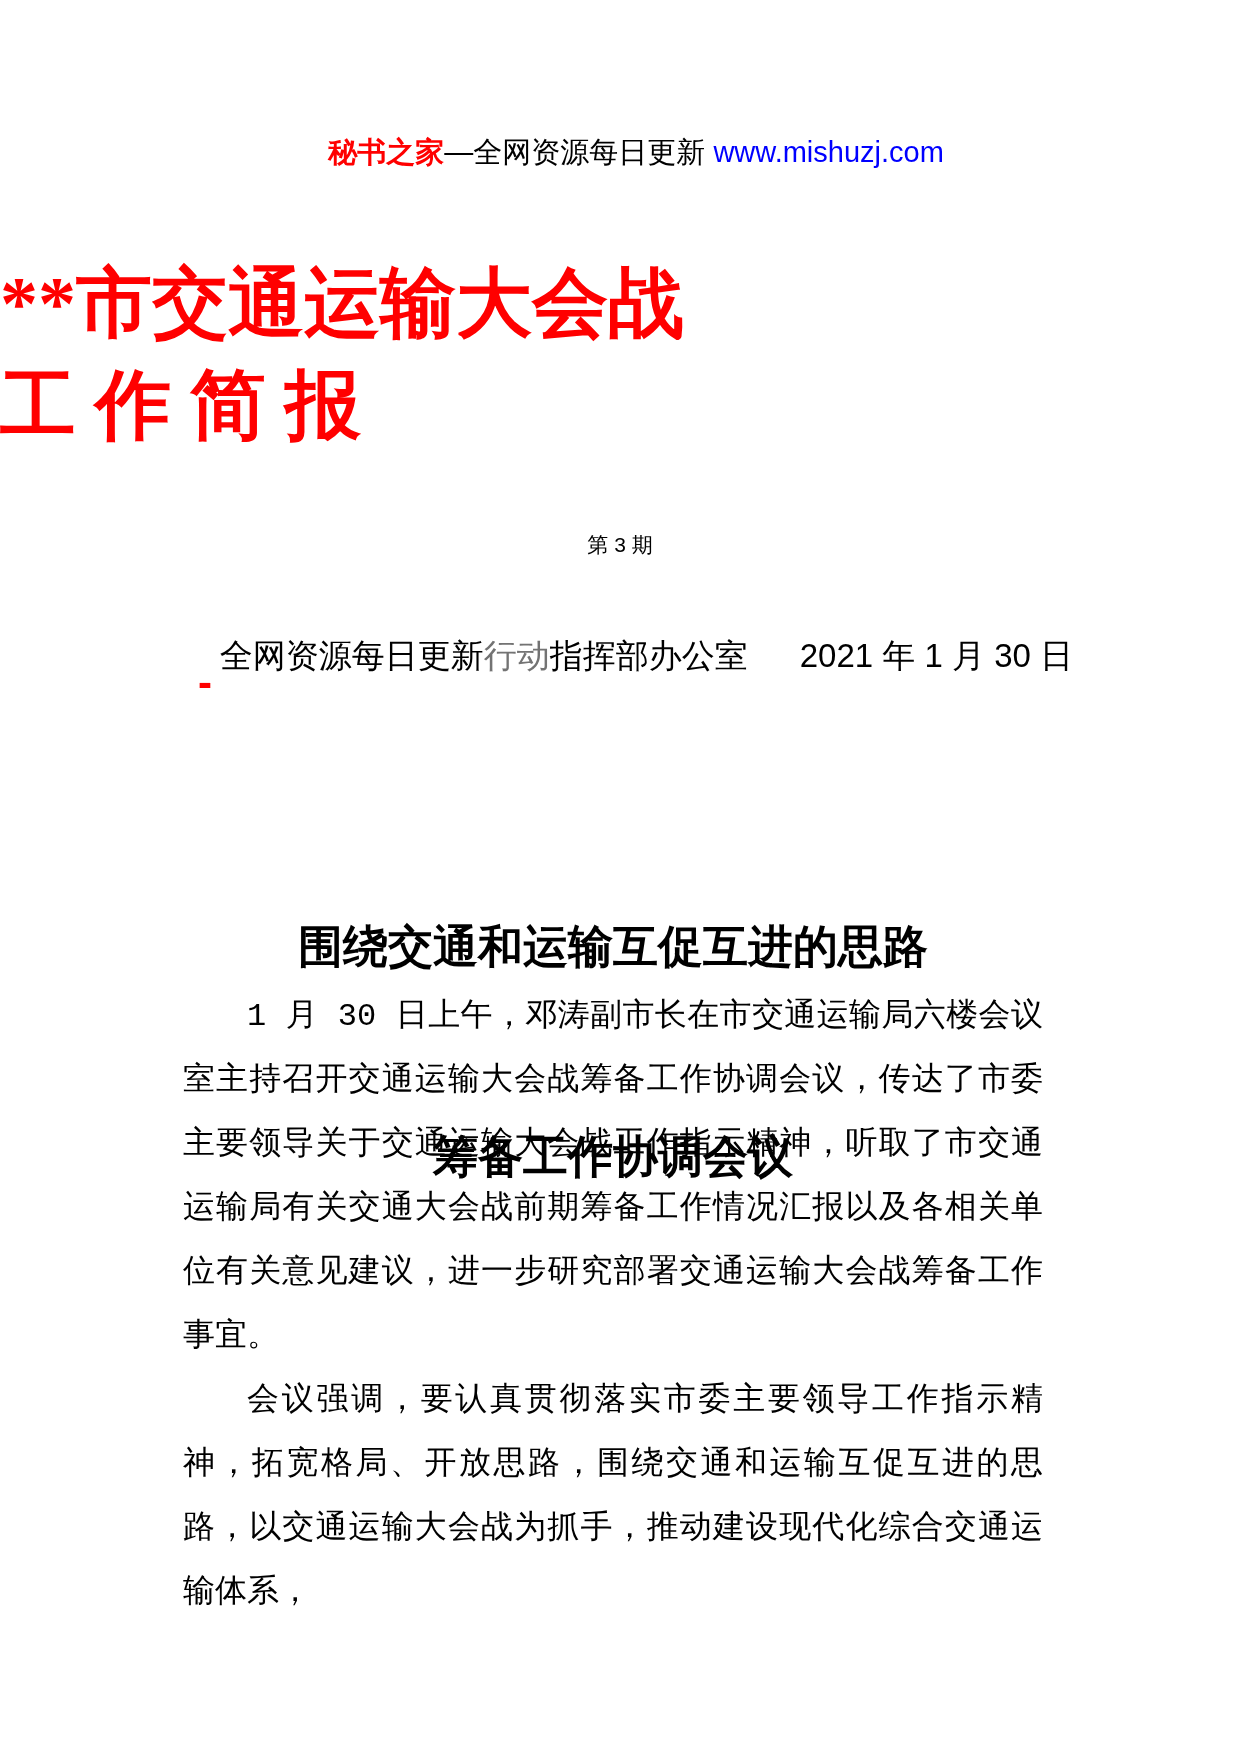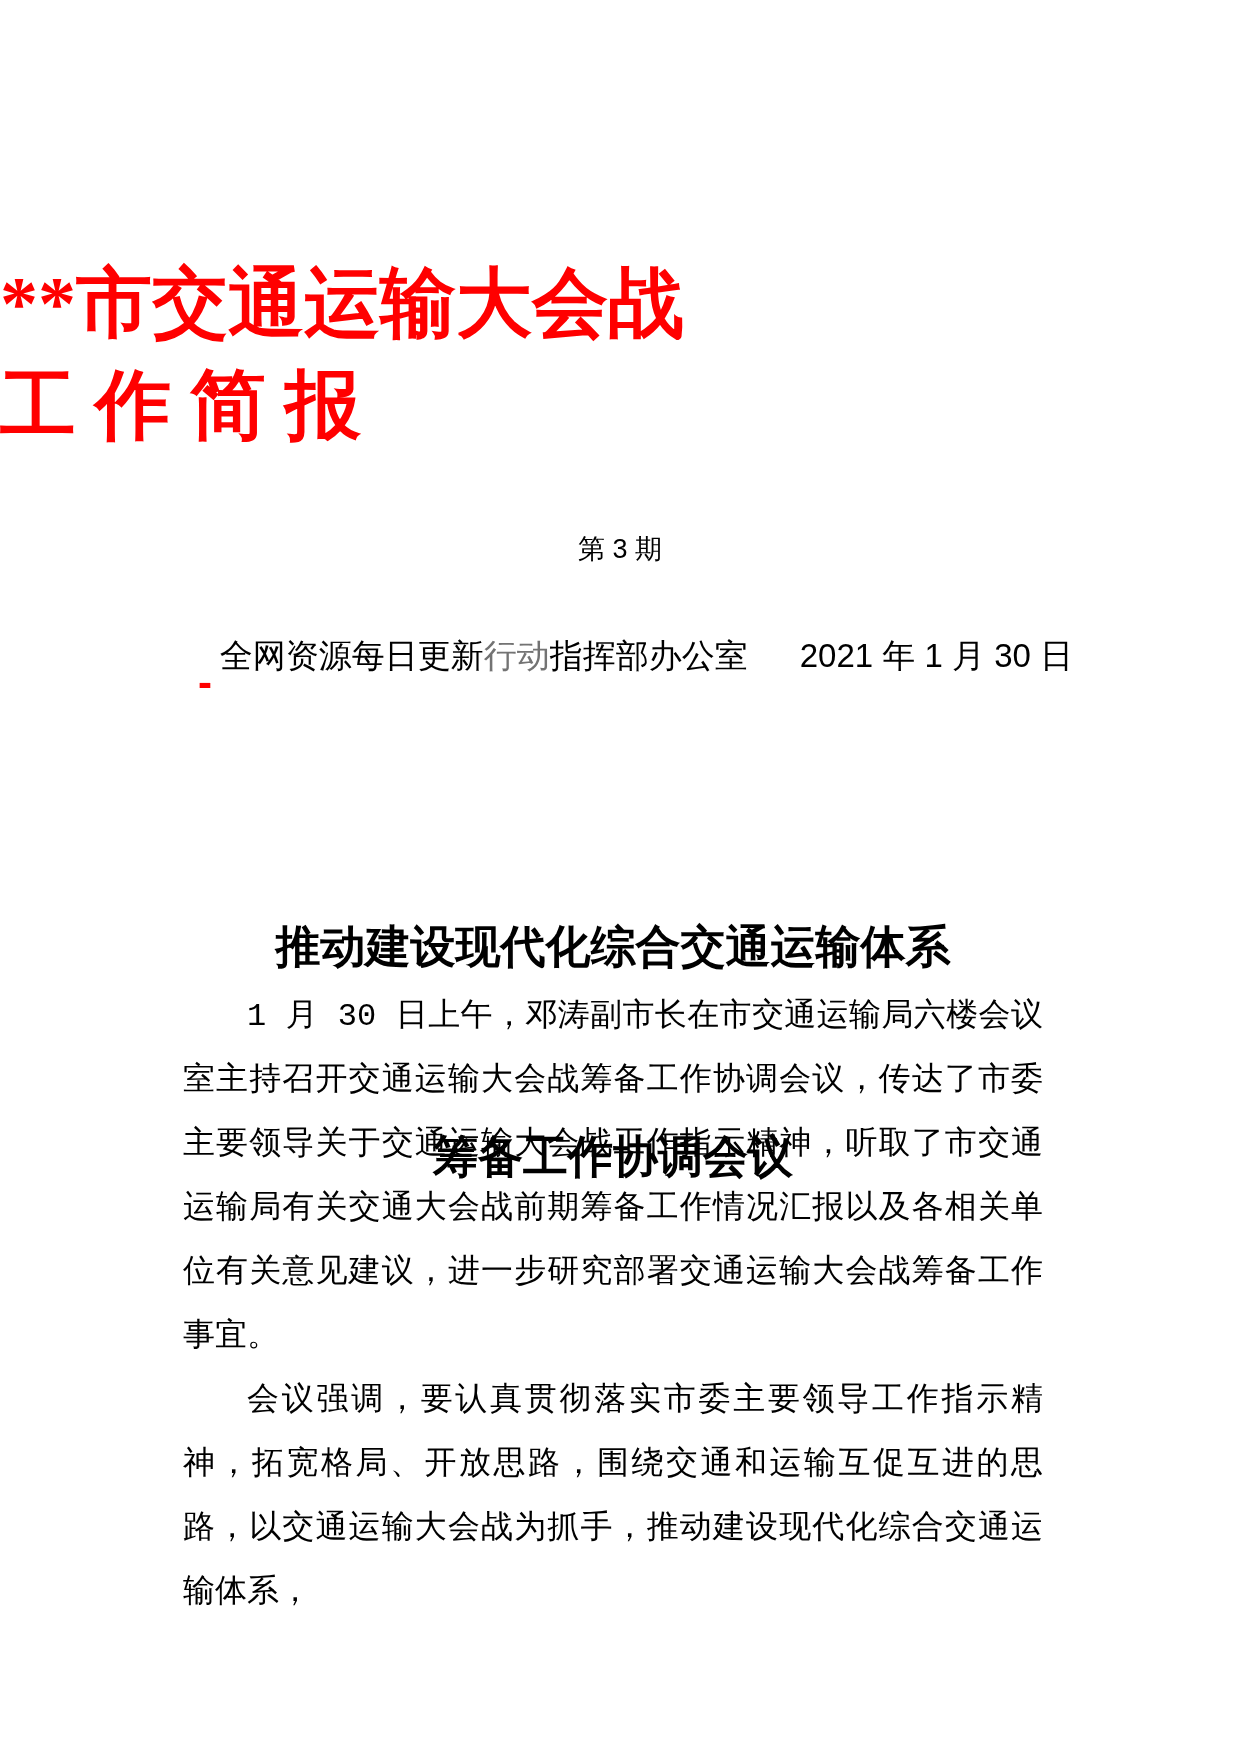--- a/index.html
+++ b/index.html
@@ -43,21 +43,21 @@
     white-space: pre;
   }
   .title1 { top: 258px; }
   .title2 { top: 360px; }
   .issue {
     position: absolute;
     top: 531px;
     left: 0;
     width: 100%;
     text-align: center;
-    font-size: 27px;
+    font-size: 21px;
     white-space: pre;
   }
   .office {
     position: absolute;
     top: 596px;
     left: 183px;
     font-size: 33px;
     white-space: pre;
   }
   .office .red { color: #737373; }
@@ -96,34 +96,37 @@
     margin: 0;
     text-indent: 2em;
     font-family: Liberation Mono, monospace;
   }
 </style>
 </head>
 <body>
 
 <div class="page">
 
+  <div class="header">
+    <span class="brand">秘书之家</span><span>—全网资源每日更新 </span><span class="header-link">www.mishuzj.com</span>
+  </div>
 
   <div class="title1">**市交通运输大会战</div>
   <div class="title2">工 作 简 报</div>
 
   <div class="issue">第 3 期</div>
 
   <div class="office">
     <span>全网资源每日更新</span><span class="red">行动</span><span>指挥部办公室</span><span class="date">2021 年 1 月 30 日</span>
   </div>
 
   <div class="red-dash">-</div>
 
   <div class="article-heading">
-    <div>推动建设现代化综合交通运输体系</div>
+    <div>围绕交通和运输互促互进的思路</div>
     <div>筹备工作协调会议</div>
   </div>
 
   <div class="body-text">
     <p>1 月 30 日上午，邓涛副市长在市交通运输局六楼会议室主持召开交通运输大会战筹备工作协调会议，传达了市委主要领导关于交通运输大会战工作指示精神，听取了市交通运输局有关交通大会战前期筹备工作情况汇报以及各相关单位有关意见建议，进一步研究部署交通运输大会战筹备工作事宜。</p>
     <p>会议强调，要认真贯彻落实市委主要领导工作指示精神，拓宽格局、开放思路，围绕交通和运输互促互进的思路，以交通运输大会战为抓手，推动建设现代化综合交通运输体系，</p>
   </div>
 
 </div>
 

